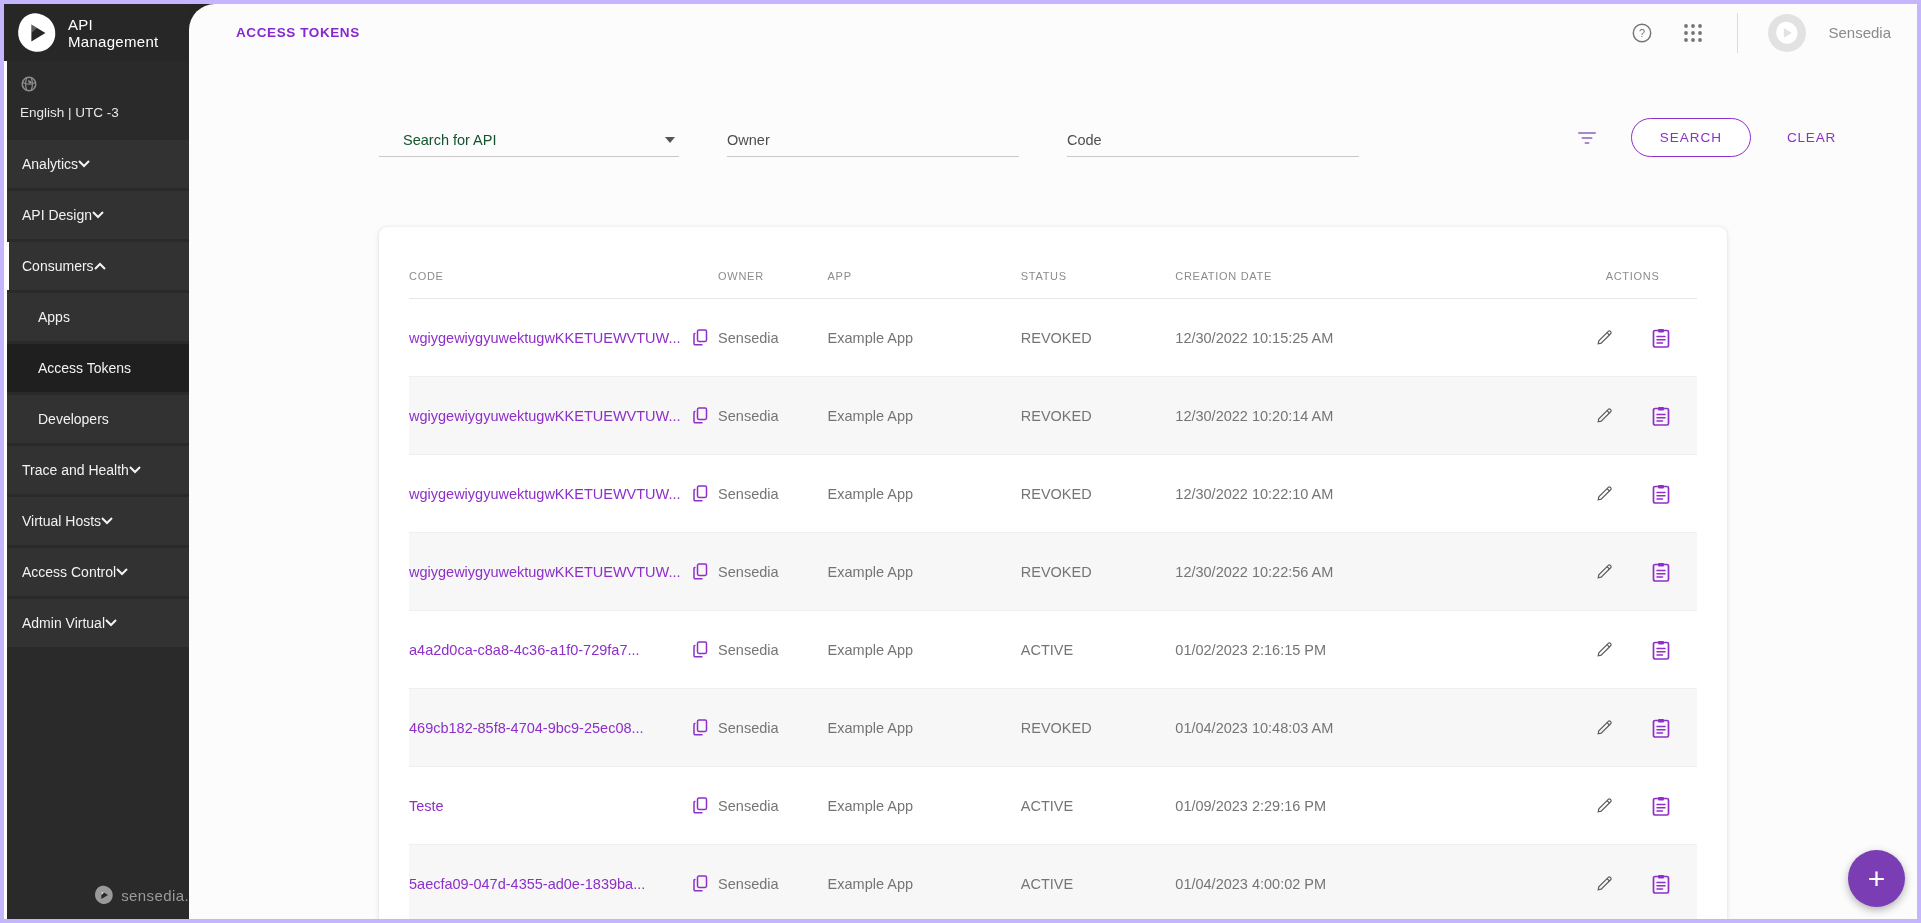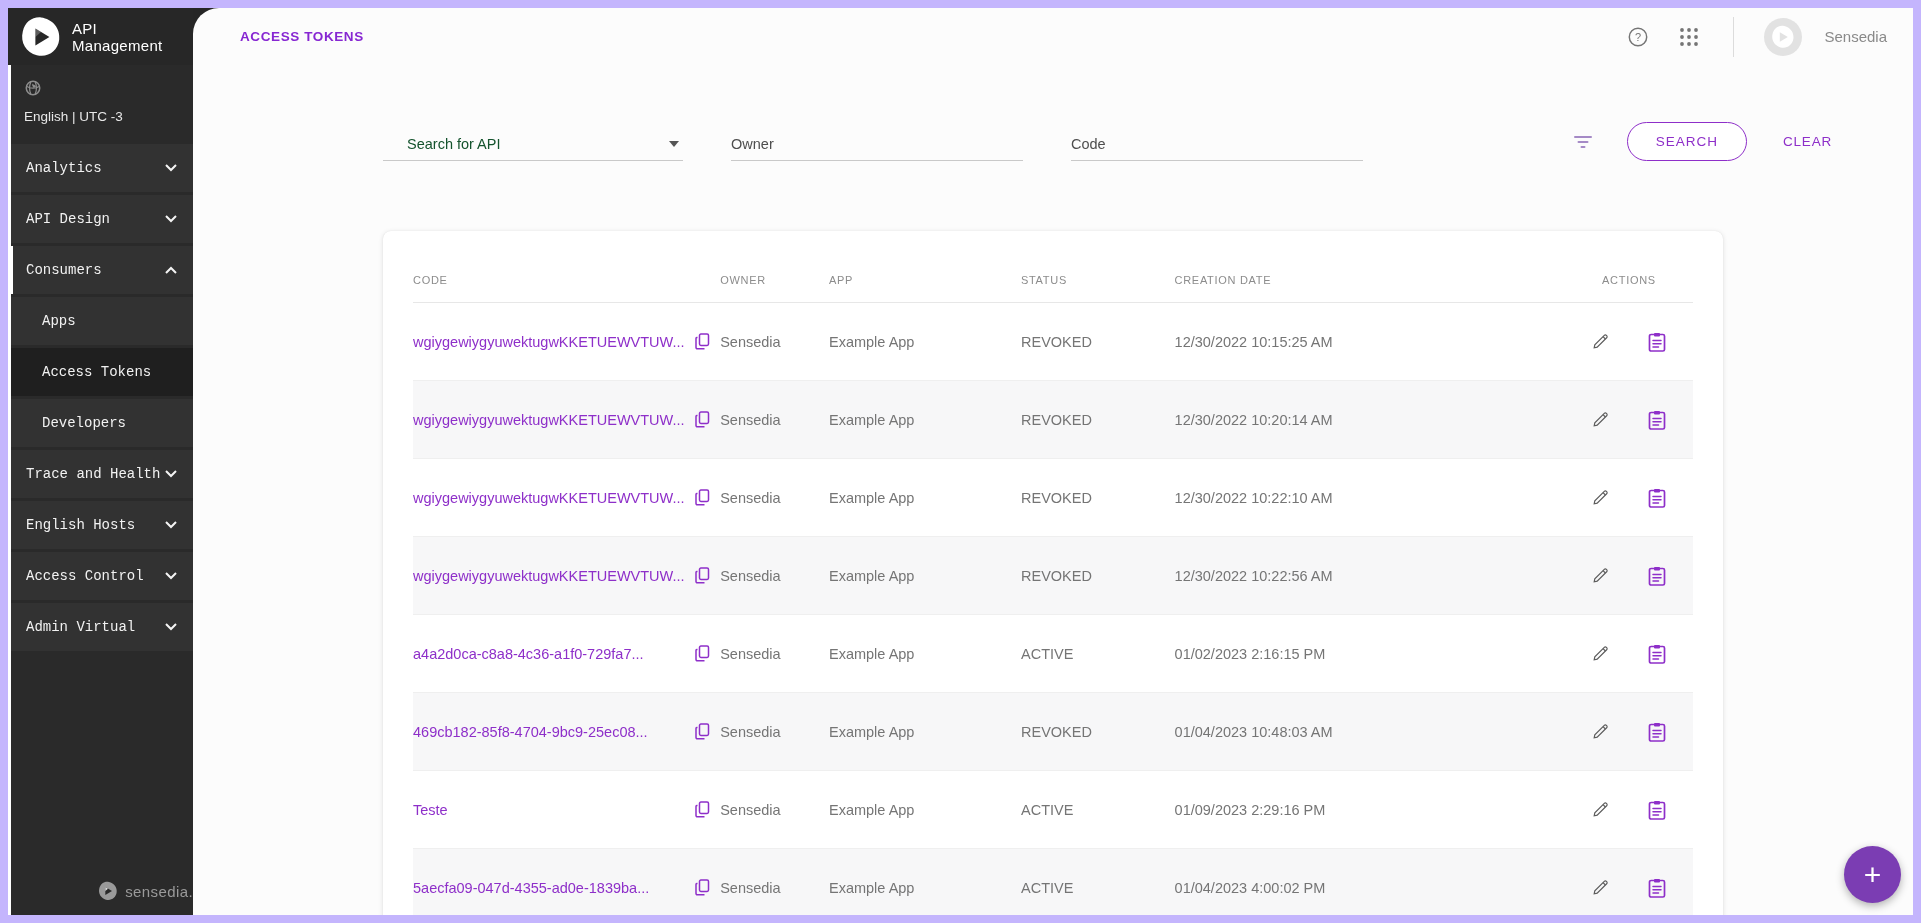--- a/index.html
+++ b/index.html
@@ -1,29 +1,29 @@
 <!DOCTYPE html>
 <html><head>
 <meta charset="utf-8">
 <style>
   * { margin:0; padding:0; box-sizing:border-box; }
   html,body { width:1921px; height:923px; overflow:hidden; }
   body { font-family:"Liberation Sans","DejaVu Sans",sans-serif; background:#1c1c1c; }
-  .screen { position:relative; width:1921px; height:923px; border:8px solid #c4b5fd; background:#262626; overflow:hidden; }
+  .screen { position:relative; width:1921px; height:923px; border:4px solid #c4b5fd; background:#262626; overflow:hidden; }
 
   
   .sidebar { position:absolute; left:0; top:0; width:185px; height:100%; background:#2a2a2a; z-index:3; }
   .left-edge { position:absolute; left:0; top:57px; bottom:0; width:3px; background:#ffffff; z-index:6; }
   .logo-block { height:57px; background:#272727; display:flex; align-items:center; padding:0 12px; gap:10px; }
   .logo-text { color:#fff; font-size:15px; line-height:17px; letter-spacing:.3px; }
   .logo-text .l1 { display:block; }
   .locale-block { padding:14px 16px 10px; }
   .locale-label { color:#e8e8e8; font-size:13.5px; margin-top:8px; }
   .nav { margin-top:10px; }
-  .nav-item { height:48px; margin-bottom:3px; background:#323232; display:flex; align-items:center; justify-content:space-between; padding:0 16px 0 18px; cursor:pointer; position:relative;font-family:Liberation Mono, monospace; }
+  .nav-item { height:48px; margin-bottom:3px; background:#323232; display:flex; align-items:center; justify-content:flex-start; padding:0 16px 0 18px; cursor:pointer; position:relative; }
   .nav-item .lbl { color:#f2f2f2; font-size:14px; }
   .nav-item.sub { padding-left:34px; }
   .nav-item.active { background:#1f1f1f; }
   .nav-item.expanded::before { content:""; position:absolute; left:0; top:0; bottom:0; width:5px; background:#fff; }
   .chev { flex:0 0 auto; opacity:.95; }
   .side-footer { position:absolute; bottom:14px; left:0; width:100%; display:flex; align-items:center; justify-content:flex-end; gap:7px; }
   .side-footer .brand { color:#9a9a9a; font-size:15px; letter-spacing:.4px; }
 
   
   .main { position:absolute; left:185px; top:0; right:0; bottom:0; background:#fcfcfc; border-top-left-radius:26px; z-index:4; overflow:hidden; }
@@ -125,21 +125,21 @@
       <div class="nav-item sub">
         <span class="lbl">Developers</span>
       </div>
       <div class="nav-item">
         <span class="lbl">Trace and Health</span>
         <svg class="chev" width="12" height="8" viewBox="0 0 12 8">
             <path d="M1 1 L6 6 L11 1" stroke="#fff" stroke-width="2" fill="none"></path>
           </svg>
       </div>
       <div class="nav-item">
-        <span class="lbl">English Hosts</span>
+        <span class="lbl">Virtual Hosts</span>
         <svg class="chev" width="12" height="8" viewBox="0 0 12 8">
             <path d="M1 1 L6 6 L11 1" stroke="#fff" stroke-width="2" fill="none"></path>
           </svg>
       </div>
       <div class="nav-item">
         <span class="lbl">Access Control</span>
         <svg class="chev" width="12" height="8" viewBox="0 0 12 8">
             <path d="M1 1 L6 6 L11 1" stroke="#fff" stroke-width="2" fill="none"></path>
           </svg>
       </div>

